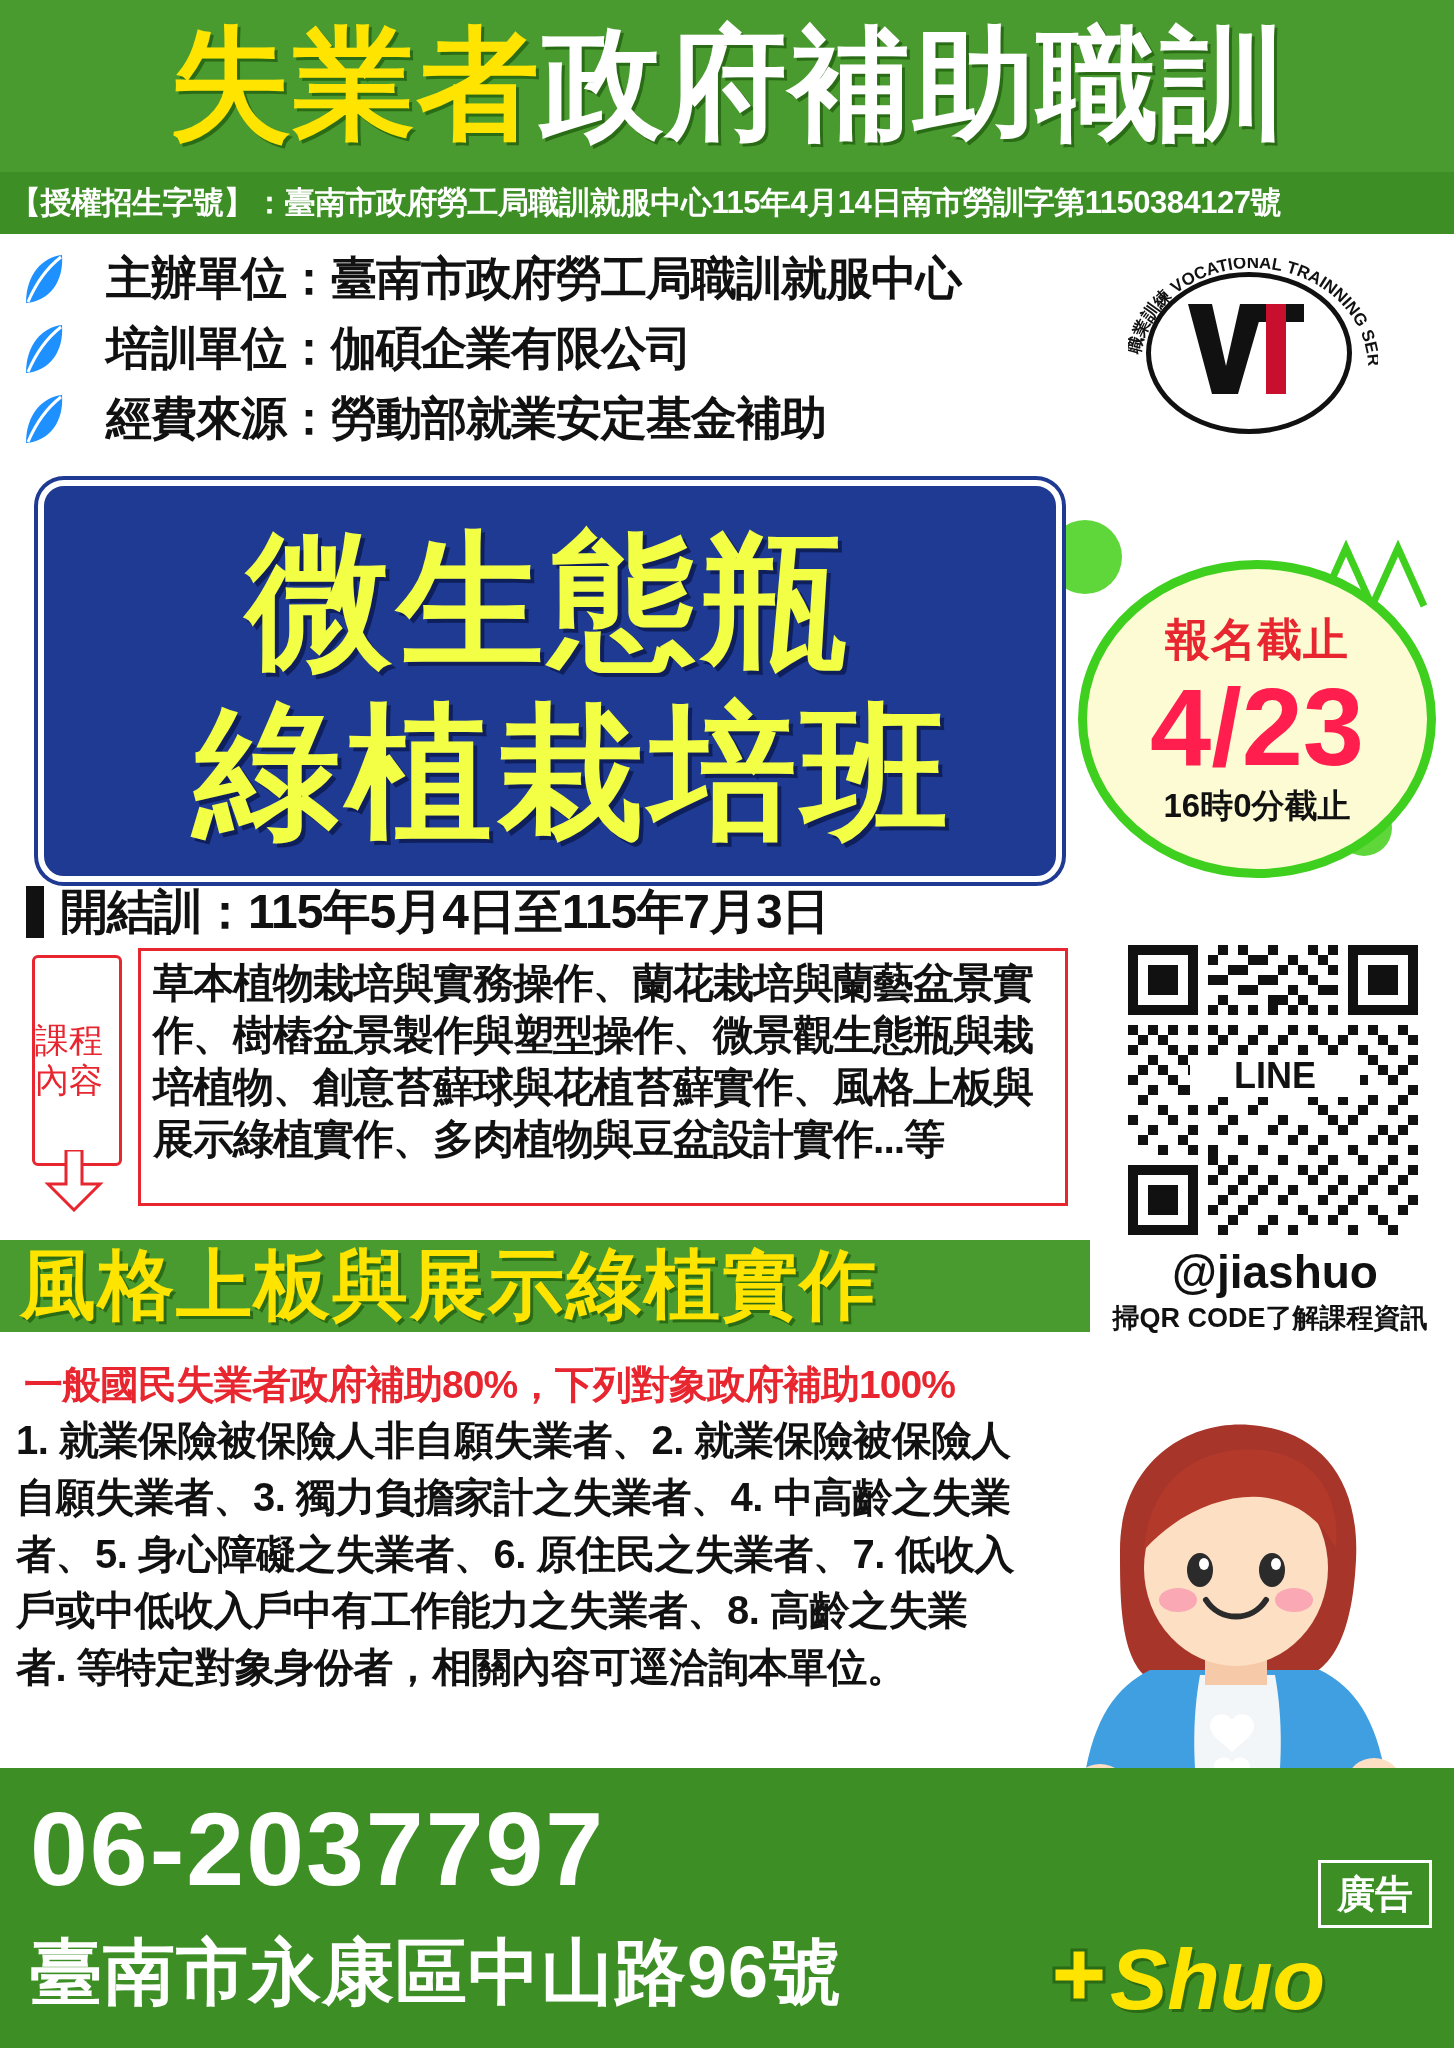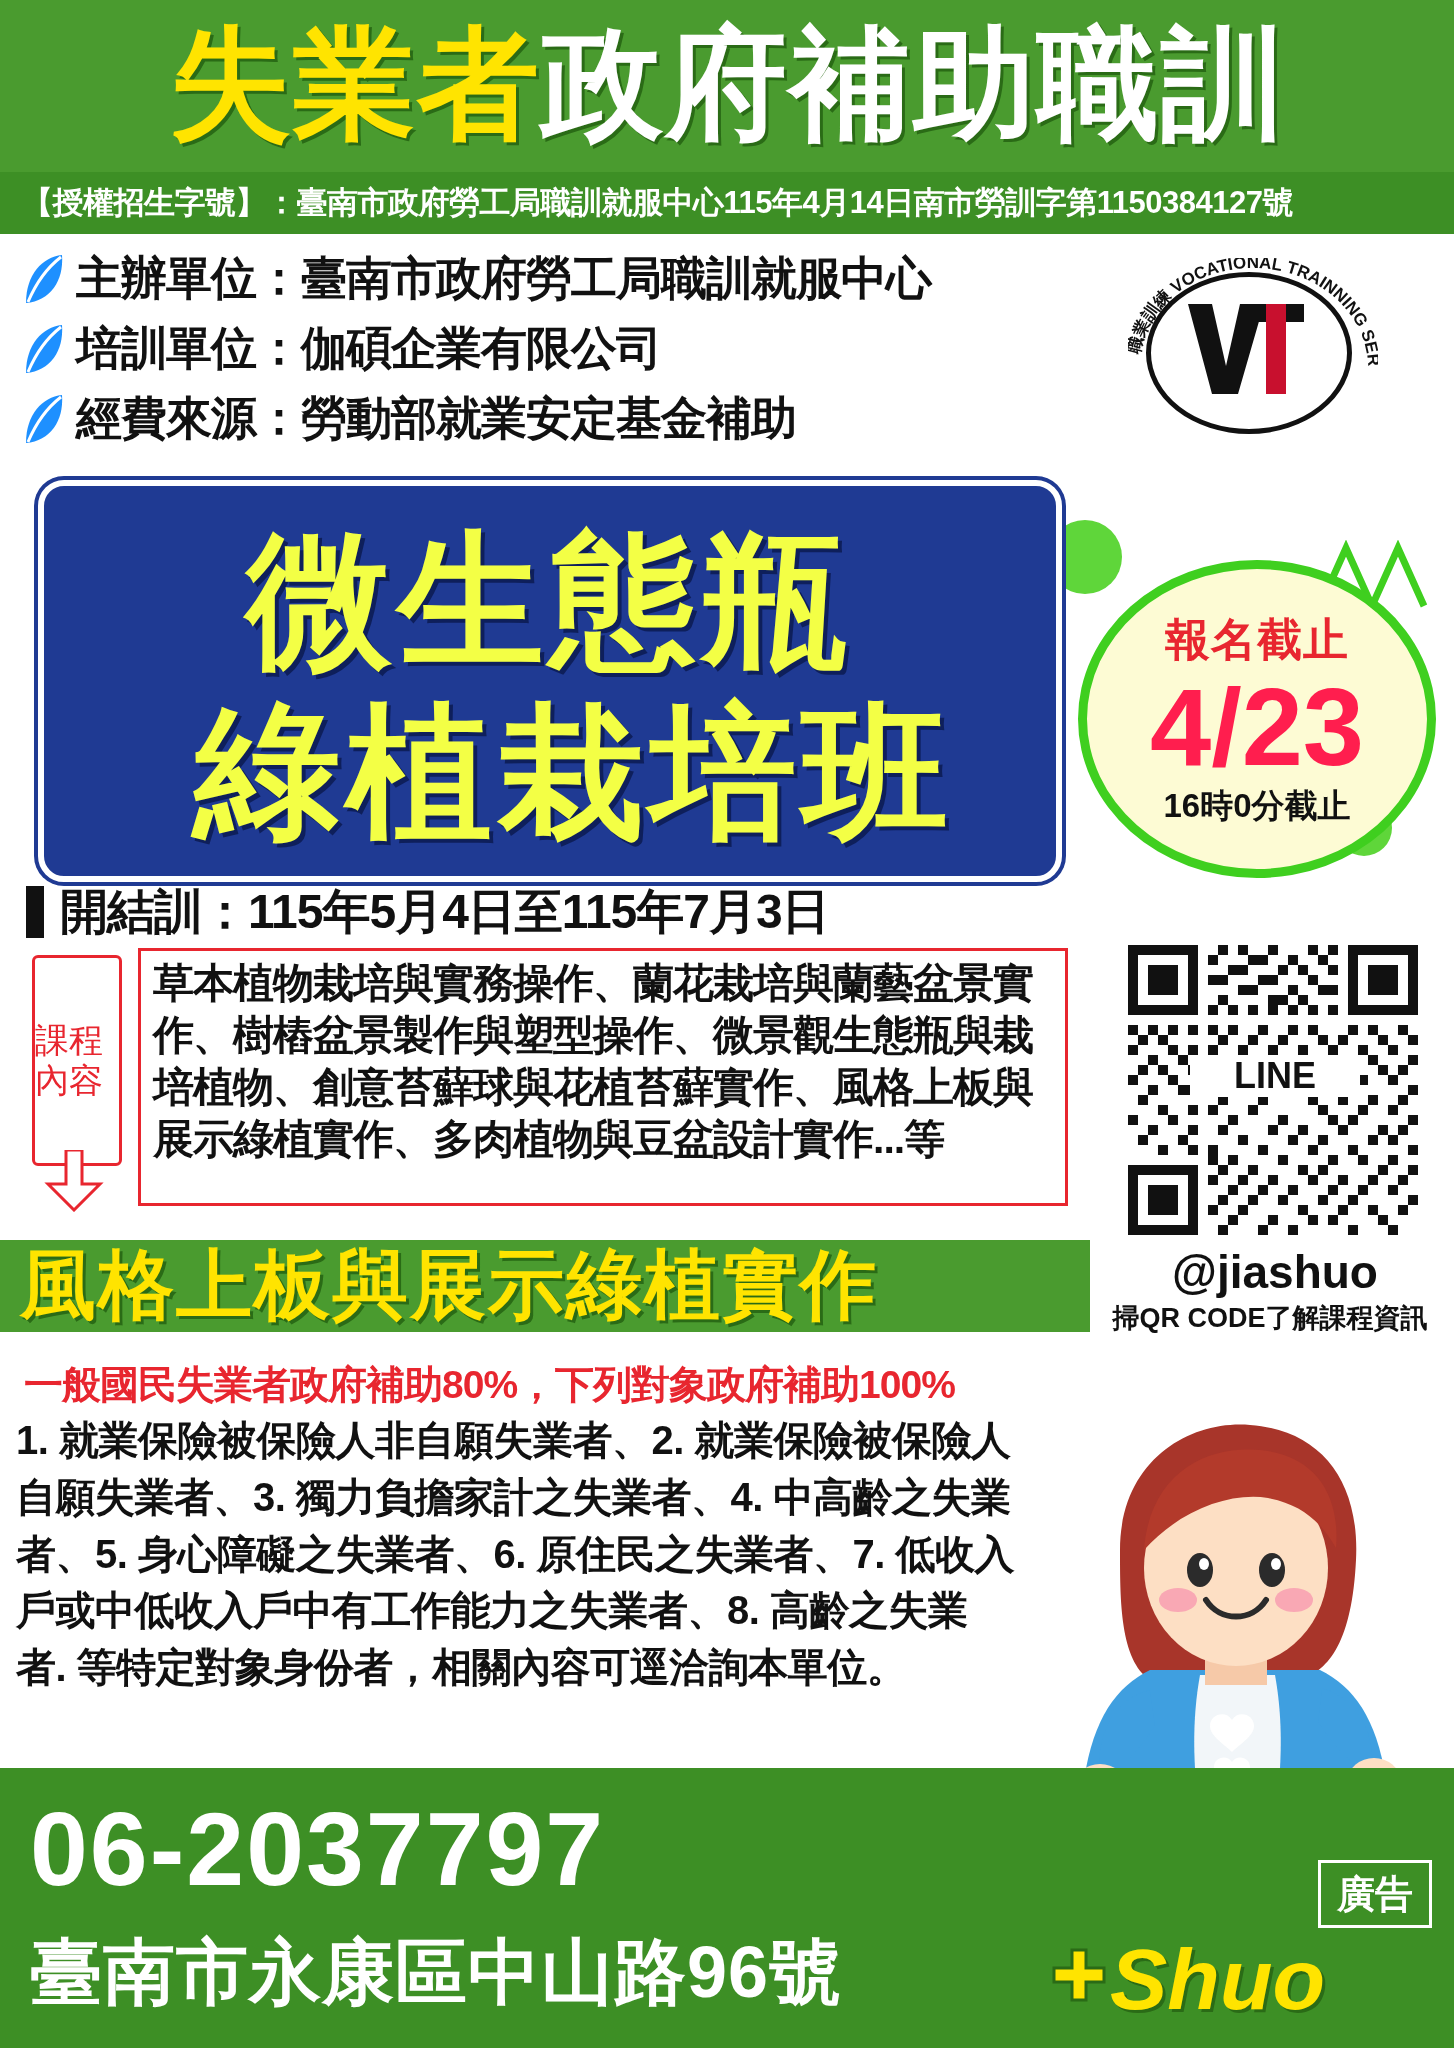--- a/index.html
+++ b/index.html
@@ -31,27 +31,27 @@
     text-shadow:3px 3px 0 #2a6b16;
   }
 
   
   .auth-bar{
     position:absolute;left:0;top:172px;width:1454px;height:62px;
     background:#3d8f25;
     display:flex;align-items:center;
   }
   .auth-text{
-    color:#ffffff;font-size:31px;font-weight:bold;padding-left:22px;
+    color:#ffffff;font-size:31px;font-weight:bold;padding-left:10px;
     white-space:nowrap;letter-spacing:-0.5px;
   }
 
   
   .org-block{position:absolute;left:22px;top:250px;width:1050px;}
-  .org-row{display:flex;align-items:center;margin-bottom:12px;height:58px;}
+  .org-row{display:flex;align-items:center;margin-bottom:12px;height:58px;gap:30px;}
   .leaf{
     width:44px;height:52px;margin-right:10px;flex:none;position:relative;
   }
   .leaf svg{display:block;}
   .org-text{font-size:46px;font-weight:bold;color:#111;letter-spacing:-1px;white-space:nowrap;}
 
   
   .vt-logo{position:absolute;left:1128px;top:258px;width:250px;height:185px;}
   .vt-circle{
     position:absolute;left:18px;top:14px;width:196px;height:152px;

